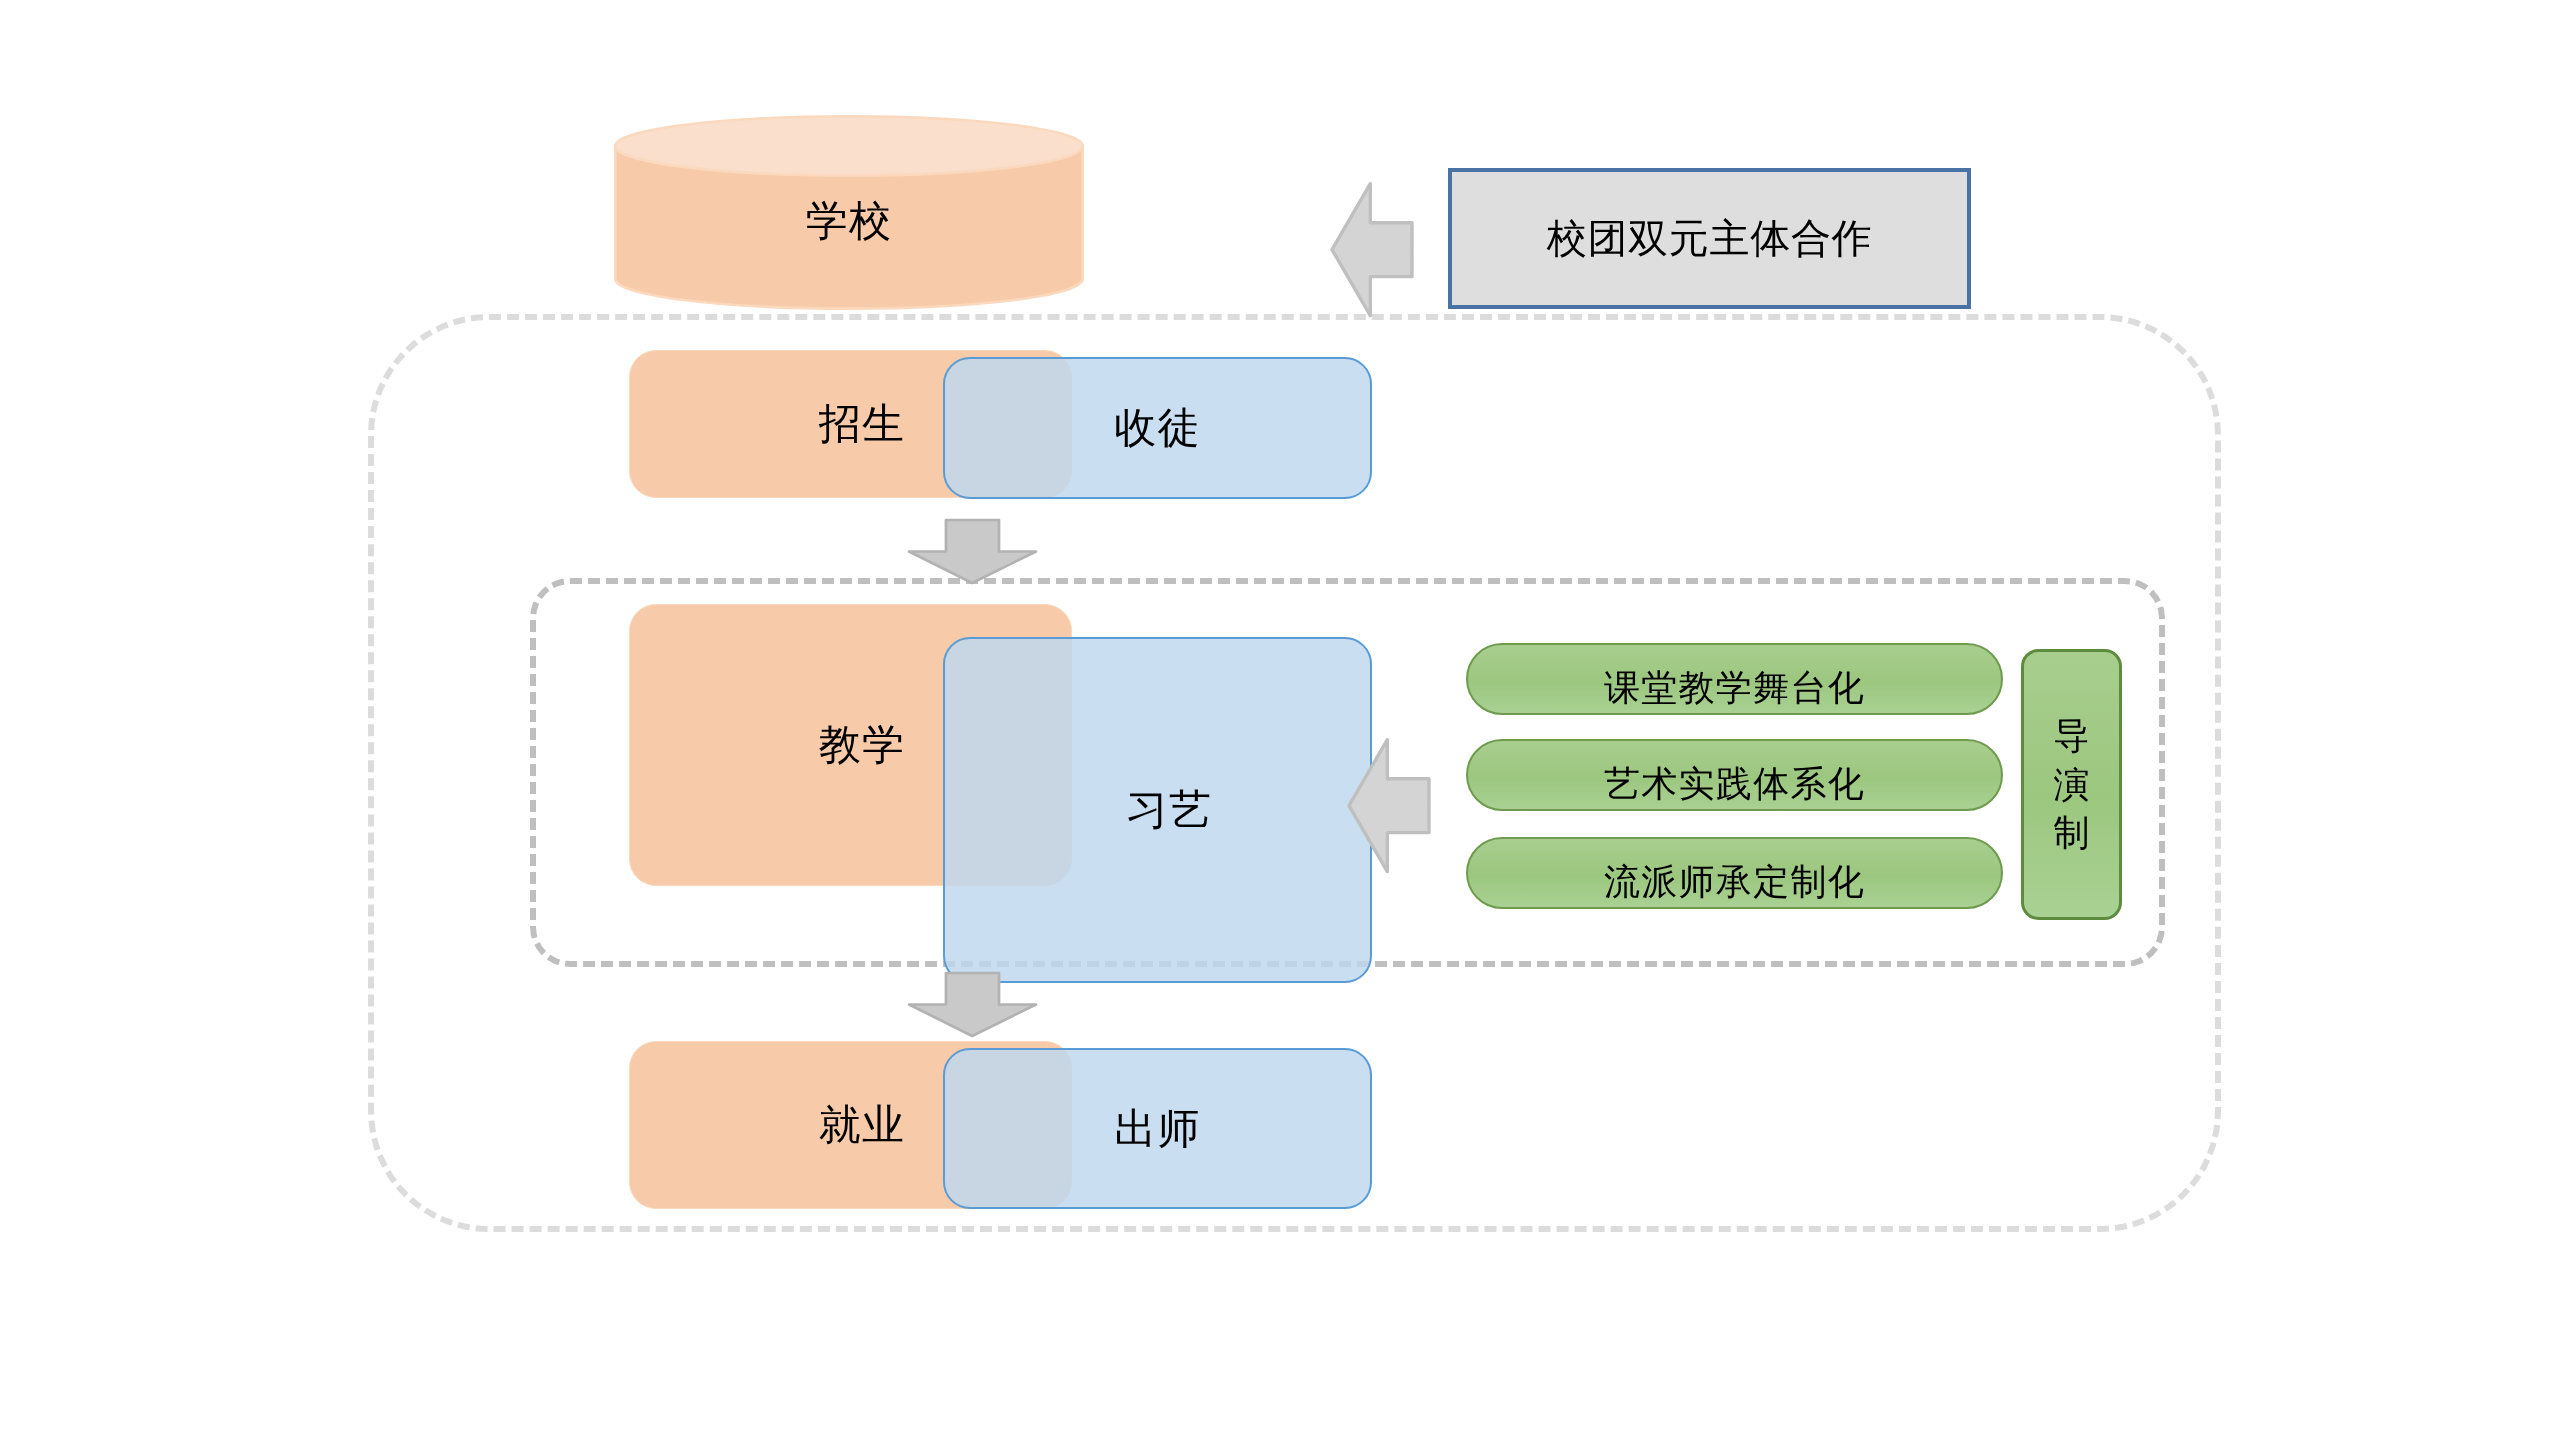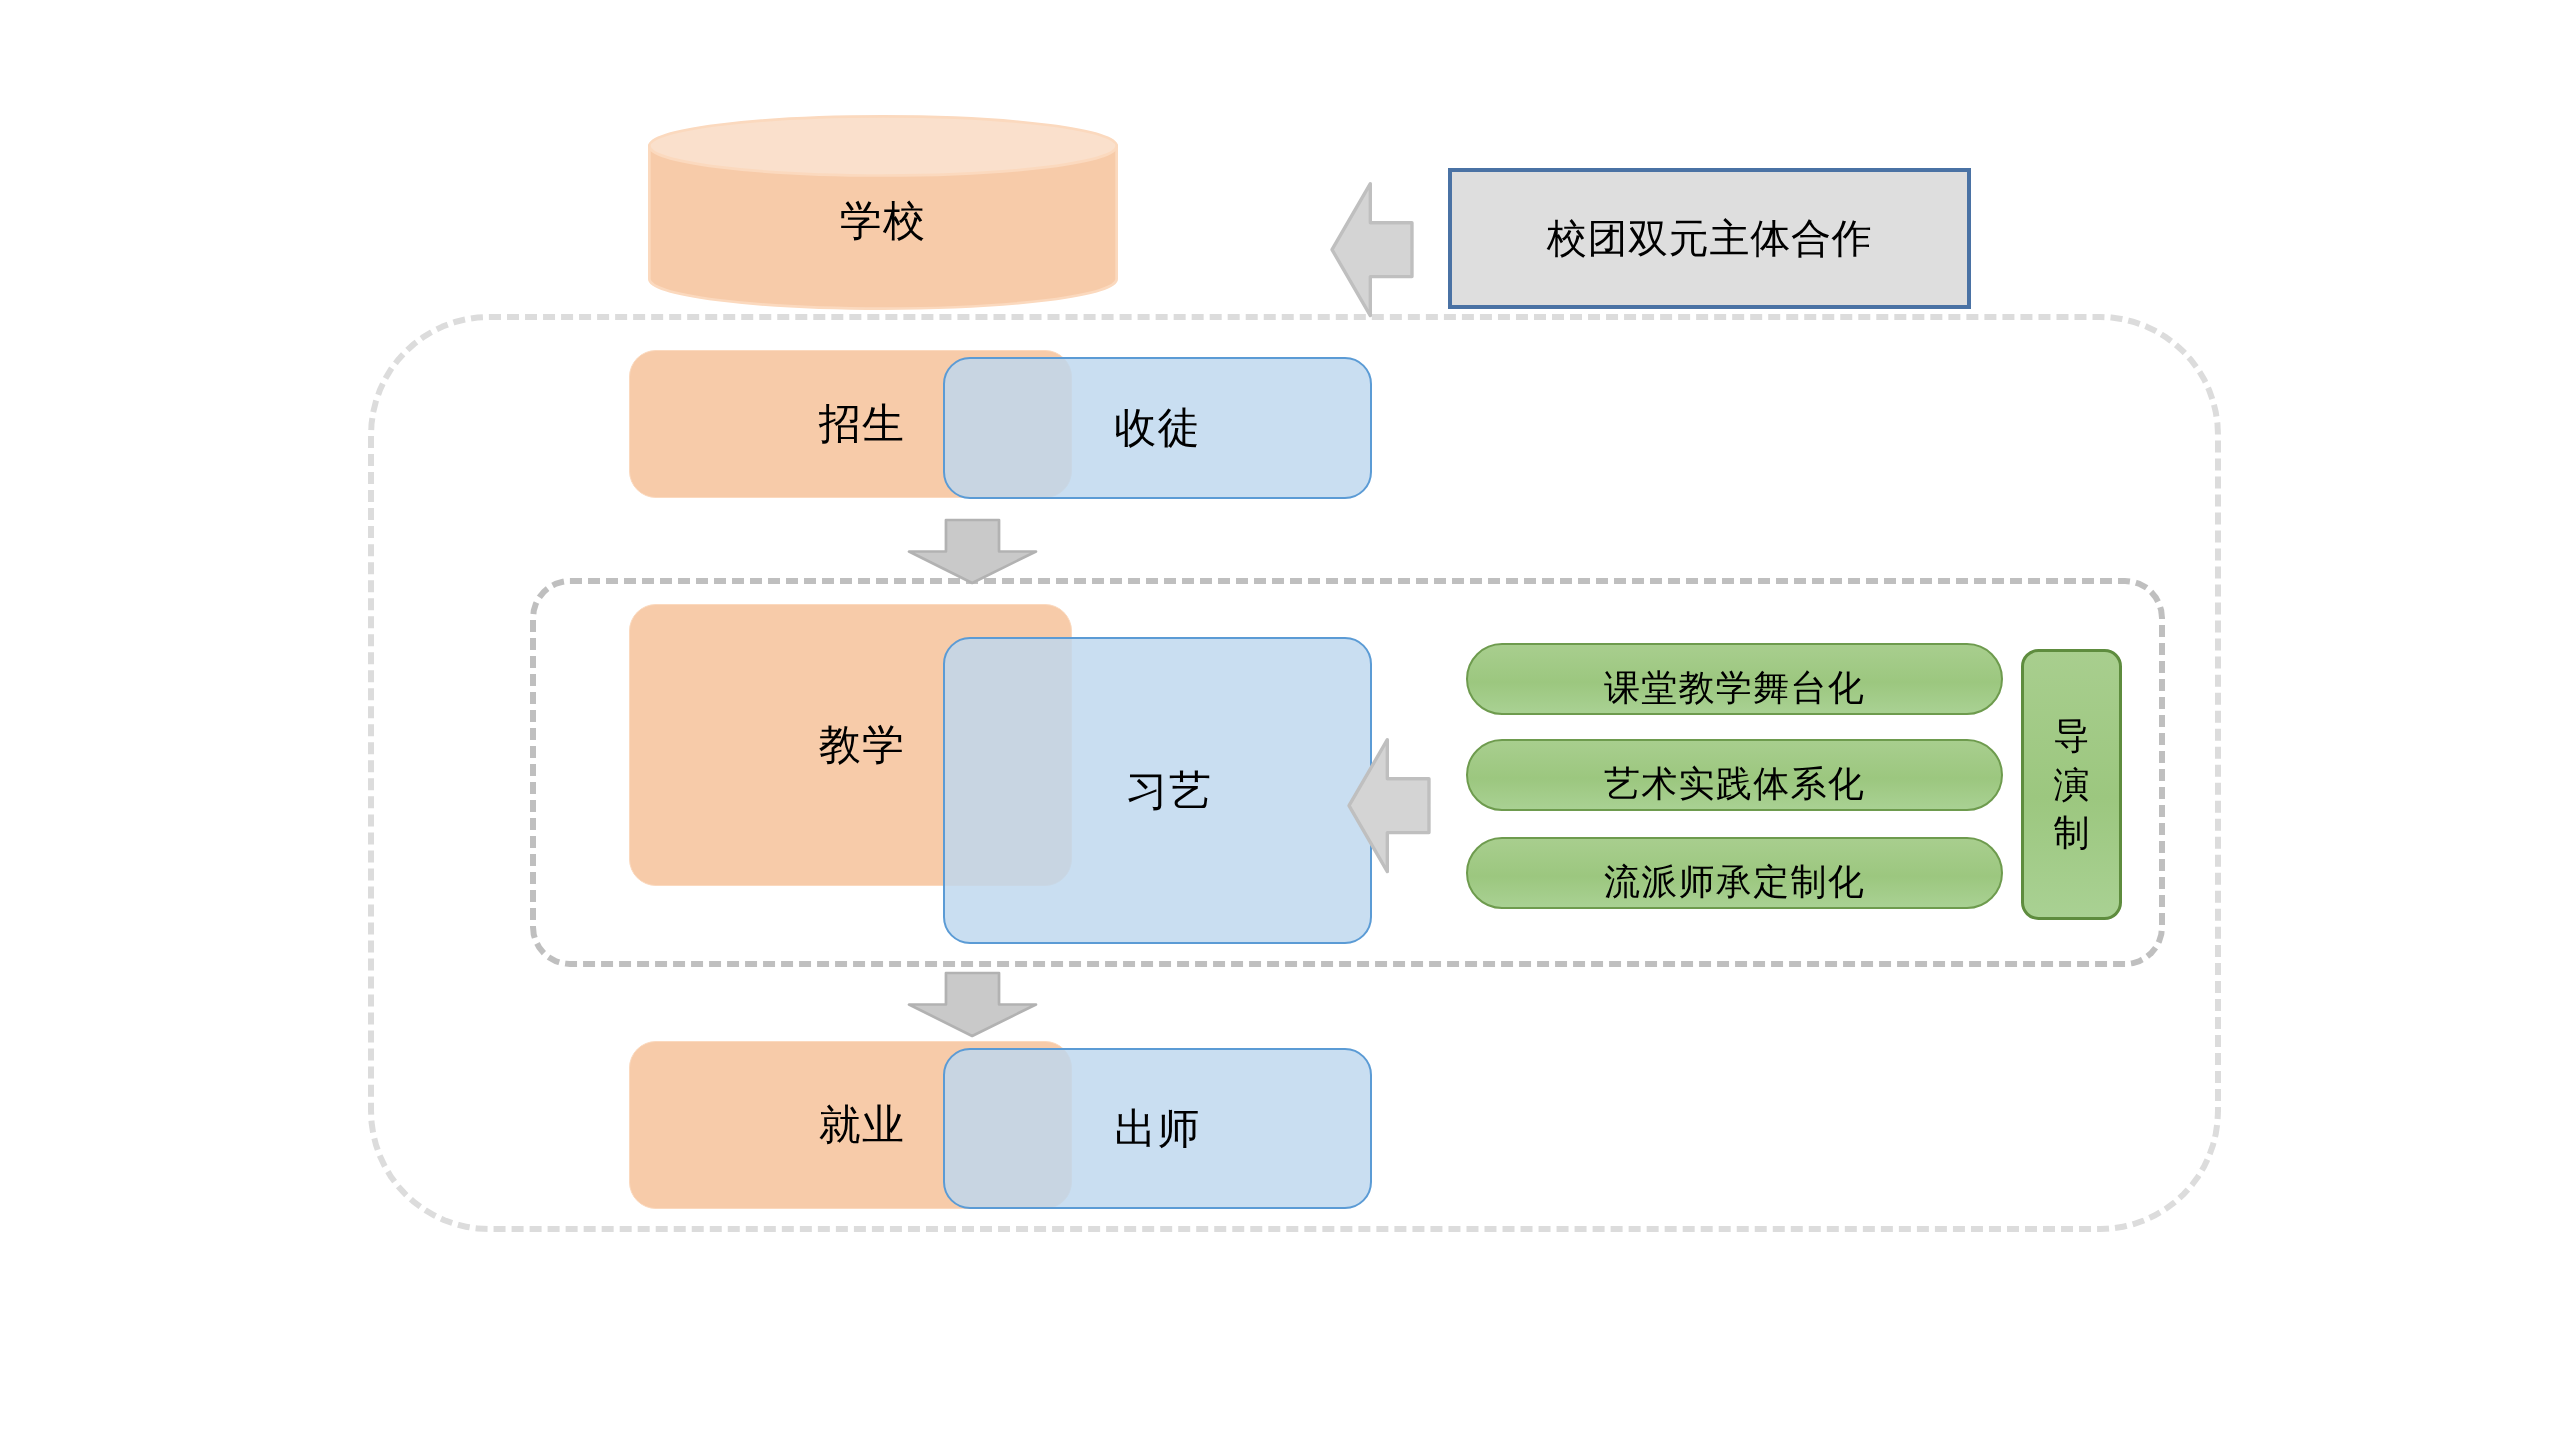--- a/index.html
+++ b/index.html
@@ -36,21 +36,20 @@
     width: 1635px;
     height: 389px;
     border: 6.7px dashed #bfbfbf;
     border-radius: 40px;
     box-sizing: border-box;
   }
 
   
   .cyl {
     position: absolute;
-    margin-left: 34px;
   }
   .cyl-orange {
     left: 614px;
     top: 115px;
     width: 470px;
     height: 195px;
   }
   .cyl-blue {
     left: 929px;
     top: 129px;
@@ -94,21 +93,21 @@
     border: 2px solid #5B9BD5;
     border-radius: 27px;
   }
 
   
   .r2-orange { left: 629px;  top: 350px;  width: 443px;  height: 148px; }
   .r2-blue   { left: 943px; top: 357px;  width: 429px;  height: 142px; }
 
   
   .r3-orange { left: 629px;  top: 604px;  width: 443px;  height: 282px; }
-  .r3-blue   { left: 943px; top: 637px;  width: 429px;  height: 307px; padding-left: 23px; }
+  .r3-blue   { left: 943px; top: 637px;  width: 429px;  height: 346px; padding-left: 23px; }
 
   
   .r4-orange { left: 629px;  top: 1041px; width: 443px;  height: 168px; }
   .r4-blue   { left: 943px; top: 1048px; width: 429px;  height: 161px; }
 
   .pair-label { pointer-events: none; }
 
   
   .callout {
     position: absolute;

